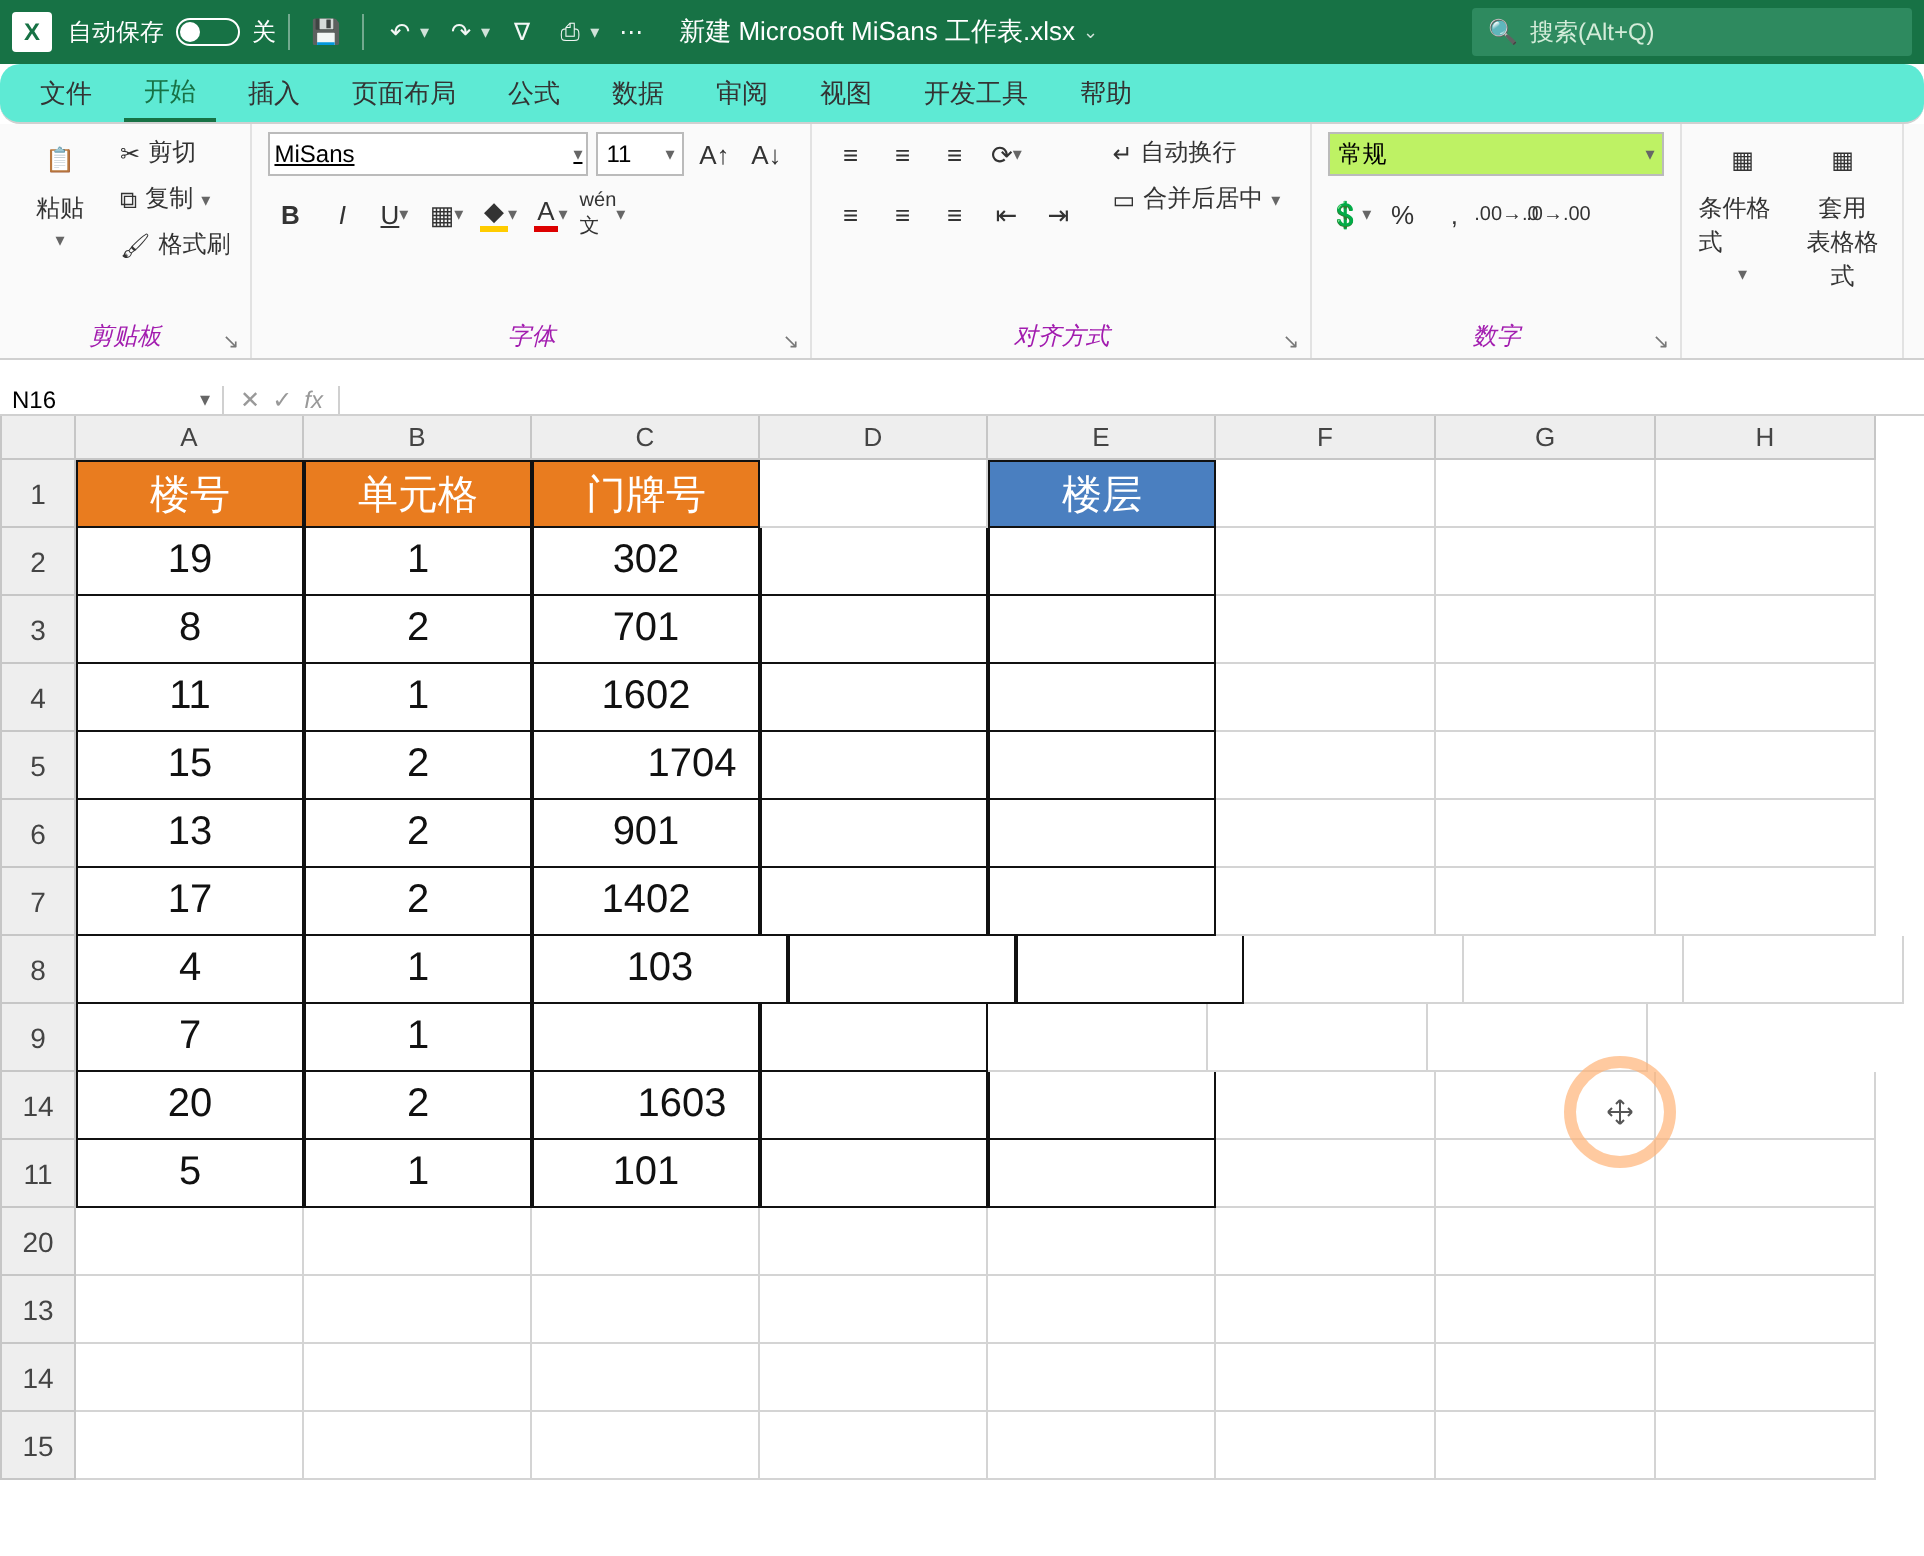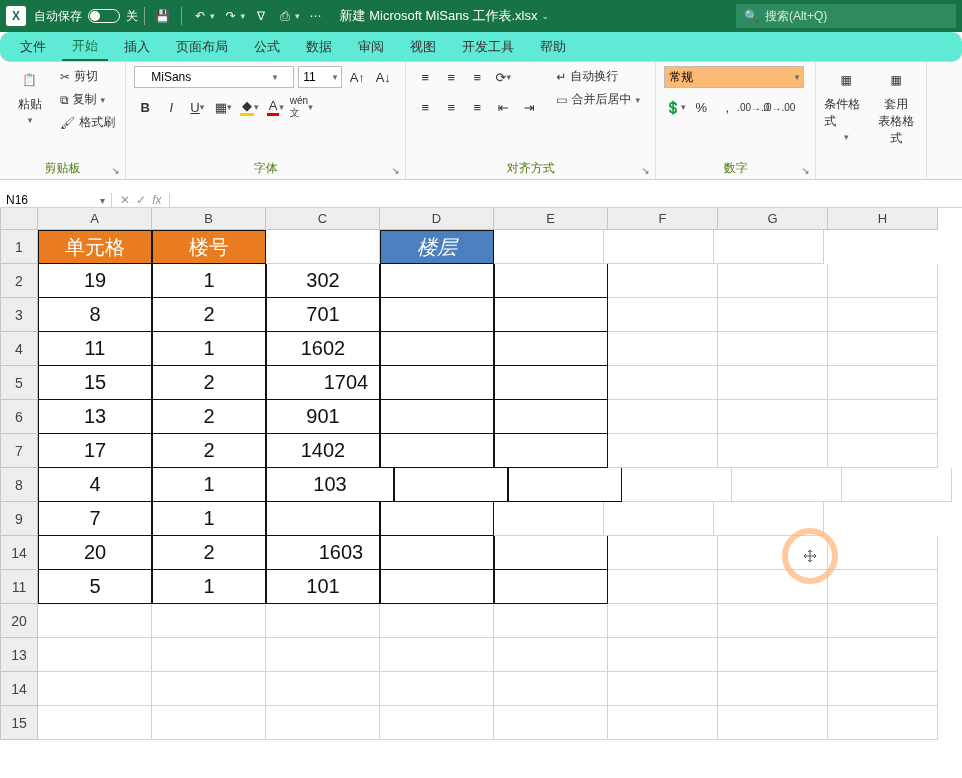--- a/index.html
+++ b/index.html
@@ -21,54 +21,54 @@
 
 
 .tabbar { height: 30px; background: #5eead4; display: flex; align-items: center; padding: 0 10px; gap: 6px; font-size: 13px; color: #333; border-bottom: 1px solid #d0d0d0; border-radius: 10px; }
 .tab { padding: 4px 10px; cursor: pointer; }
 .tab.active { border-bottom: 2px solid #177245; color: #177245; font-weight: 500; }
 
 
 .ribbon { height: 118px; background: #fafafa; border-bottom: 1px solid #d0d0d0; display: flex; }
 .group { border-right: 1px solid #e2e2e2; padding: 4px 8px 2px; display: flex; flex-direction: column; position: relative; }
 .group-body { flex: 1; display: flex; align-items: flex-start; gap: 6px; }
-.group-label { text-align: center; font-size: 12px; color: #4d7c0f; height: 18px; line-height: 18px; }
+.group-label { text-align: center; font-size: 12px; color: #a21caf; height: 18px; line-height: 18px; font-style: italic; }
 .vstack { display: flex; flex-direction: column; gap: 2px; }
 .small-btn { display: flex; align-items: center; gap: 4px; font-size: 12px; color: #333; padding: 2px 2px; cursor: pointer; }
 .big-btn { display: flex; flex-direction: column; align-items: center; justify-content: center; font-size: 12px; color: #333; gap: 2px; cursor: pointer; width: 44px; }
 .big-icon { width: 28px; height: 28px; display: flex; align-items: center; justify-content: center; }
 .ddcaret { font-size: 9px; color: #666; }
 .font-row { display: flex; gap: 4px; align-items: center; }
-.font-select { width: 160px; height: 22px; border: 1px solid #bbb; font-size: 12px; padding: 0 16px; background: #fff; display: flex; align-items: center; justify-content: space-between; }
+.font-select { width: 160px; height: 22px; border: 1px solid #bbb; font-size: 12px; padding: 0 2px; background: #fff; display: flex; align-items: center; justify-content: space-between; text-decoration: underline; }
 .size-select { width: 44px; height: 22px; border: 1px solid #bbb; font-size: 12px; padding: 0 4px; background: #fff; display: flex; align-items: center; justify-content: space-between; }
 .icon-btn { width: 22px; height: 22px; display: flex; align-items: center; justify-content: center; cursor: pointer; font-size: 13px; color: #333; }
 .icon-row { display: flex; gap: 4px; align-items: center; margin-top: 6px; }
 .underline-red { border-bottom: 3px solid #d00; padding: 0 2px; }
 .underline-yellow { border-bottom: 3px solid #fc0; padding: 0 2px; }
-.num-select { width: 140px; height: 22px; border: 1px solid #bbb; font-size: 12px; padding: 0 4px; background: #fdba74; display: flex; align-items: center; justify-content: space-between; }
+.num-select { width: 168px; height: 22px; border: 1px solid #bbb; font-size: 12px; padding: 0 4px; background: #bef264; display: flex; align-items: center; justify-content: space-between; }
 .dialog-launcher { position: absolute; right: 2px; bottom: 2px; width: 12px; height: 12px; font-size: 10px; color: #777; cursor: pointer; }
 
 
 .fbar { height: 28px; border-bottom: 1px solid #d0d0d0; display: flex; align-items: flex-end; }
 .namebox-wrap { width: 112px; border-right: 1px solid #d0d0d0; display: flex; align-items: center; padding: 0 6px; justify-content: space-between; font-size: 12px; }
 .namebox-wrap .dd { font-size: 10px; color: #666; }
 .fx-btns { display: flex; align-items: center; gap: 6px; padding: 0 8px; border-right: 1px solid #d0d0d0; color: #999; font-size: 12px; }
 .fx-btns span { cursor: pointer; }
 .formula-input { flex: 1; padding: 0 6px; font-size: 12px; }
 
 
 .grid-wrap { position: relative; }
 .colhdr { display: flex; height: 22px; }
 .corner { width: 38px; background: #eee; border: 1px solid #c6c6c6; border-top: none; }
 .ch { background: #eee; border: 1px solid #c6c6c6; border-left: none; border-top: none; display: flex; align-items: center; justify-content: center; font-size: 13px; color: #444; }
 .row { display: flex; height: 34px; }
 .rh { width: 38px; background: #eee; border: 1px solid #c6c6c6; border-top: none; display: flex; align-items: center; justify-content: center; font-size: 14px; color: #444; }
 .cell { border-right: 1px solid #d4d4d4; border-bottom: 1px solid #d4d4d4; display: flex; align-items: center; justify-content: center; font-size: 20px; color: #111; }
 .hdr-cell { background: #e97c1f; color: #fff; border: 1px solid #111; font-size: 20px; }
-.hdr-cell.blue { background: #4a7fc0; font-style: italic; }
+.hdr-cell.blue { background: #4a7fc0; }
 .data-cell { border: 1px solid #111; border-top: none; text-align: center; }
 
 
 .cursor-ring { position: absolute; width: 56px; height: 56px; border: 6px solid rgba(255,180,120,.7); border-radius: 50%; display: flex; align-items: center; justify-content: center; font-size: 14px; color: #555; }
 .cursor-ring svg { width: 16px; height: 16px; stroke: #555; fill: none; stroke-width: 1.5; }
 </style>
 </head>
 <body>
 
 <div class="titlebar">
@@ -291,22 +291,23 @@
       <div class="ch" style="width: 114px;">C</div>
       <div class="ch" style="width: 114px;">D</div>
       <div class="ch" style="width: 114px;">E</div>
       <div class="ch" style="width: 110px;">F</div>
       <div class="ch" style="width: 110px;">G</div>
       <div class="ch" style="width: 110px;">H</div>
     </div>
   <div id="rows">
       <div class="row">
         <div class="rh">1</div>
+        <div class="cell hdr-cell" style="width: 114px;">楼号</div>
         <div class="cell hdr-cell" style="width: 114px;">单元格</div>
-        <div class="cell hdr-cell" style="width: 114px;">楼号</div>
+        <div class="cell hdr-cell" style="width: 114px;">门牌号</div>
         <div class="cell" style="width: 114px;"></div>
         <div class="cell hdr-cell blue" style="width: 114px;">楼层</div>
         <div class="cell" style="width: 110px;"></div>
         <div class="cell" style="width: 110px;"></div>
         <div class="cell" style="width: 110px;"></div>
       </div>
       <div class="row">
         <div class="rh">2</div>
         <div class="cell data-cell" style="width: 114px; border-left: 1px solid rgb(17, 17, 17);">19</div>
         <div class="cell data-cell" style="width: 114px;">1</div>

